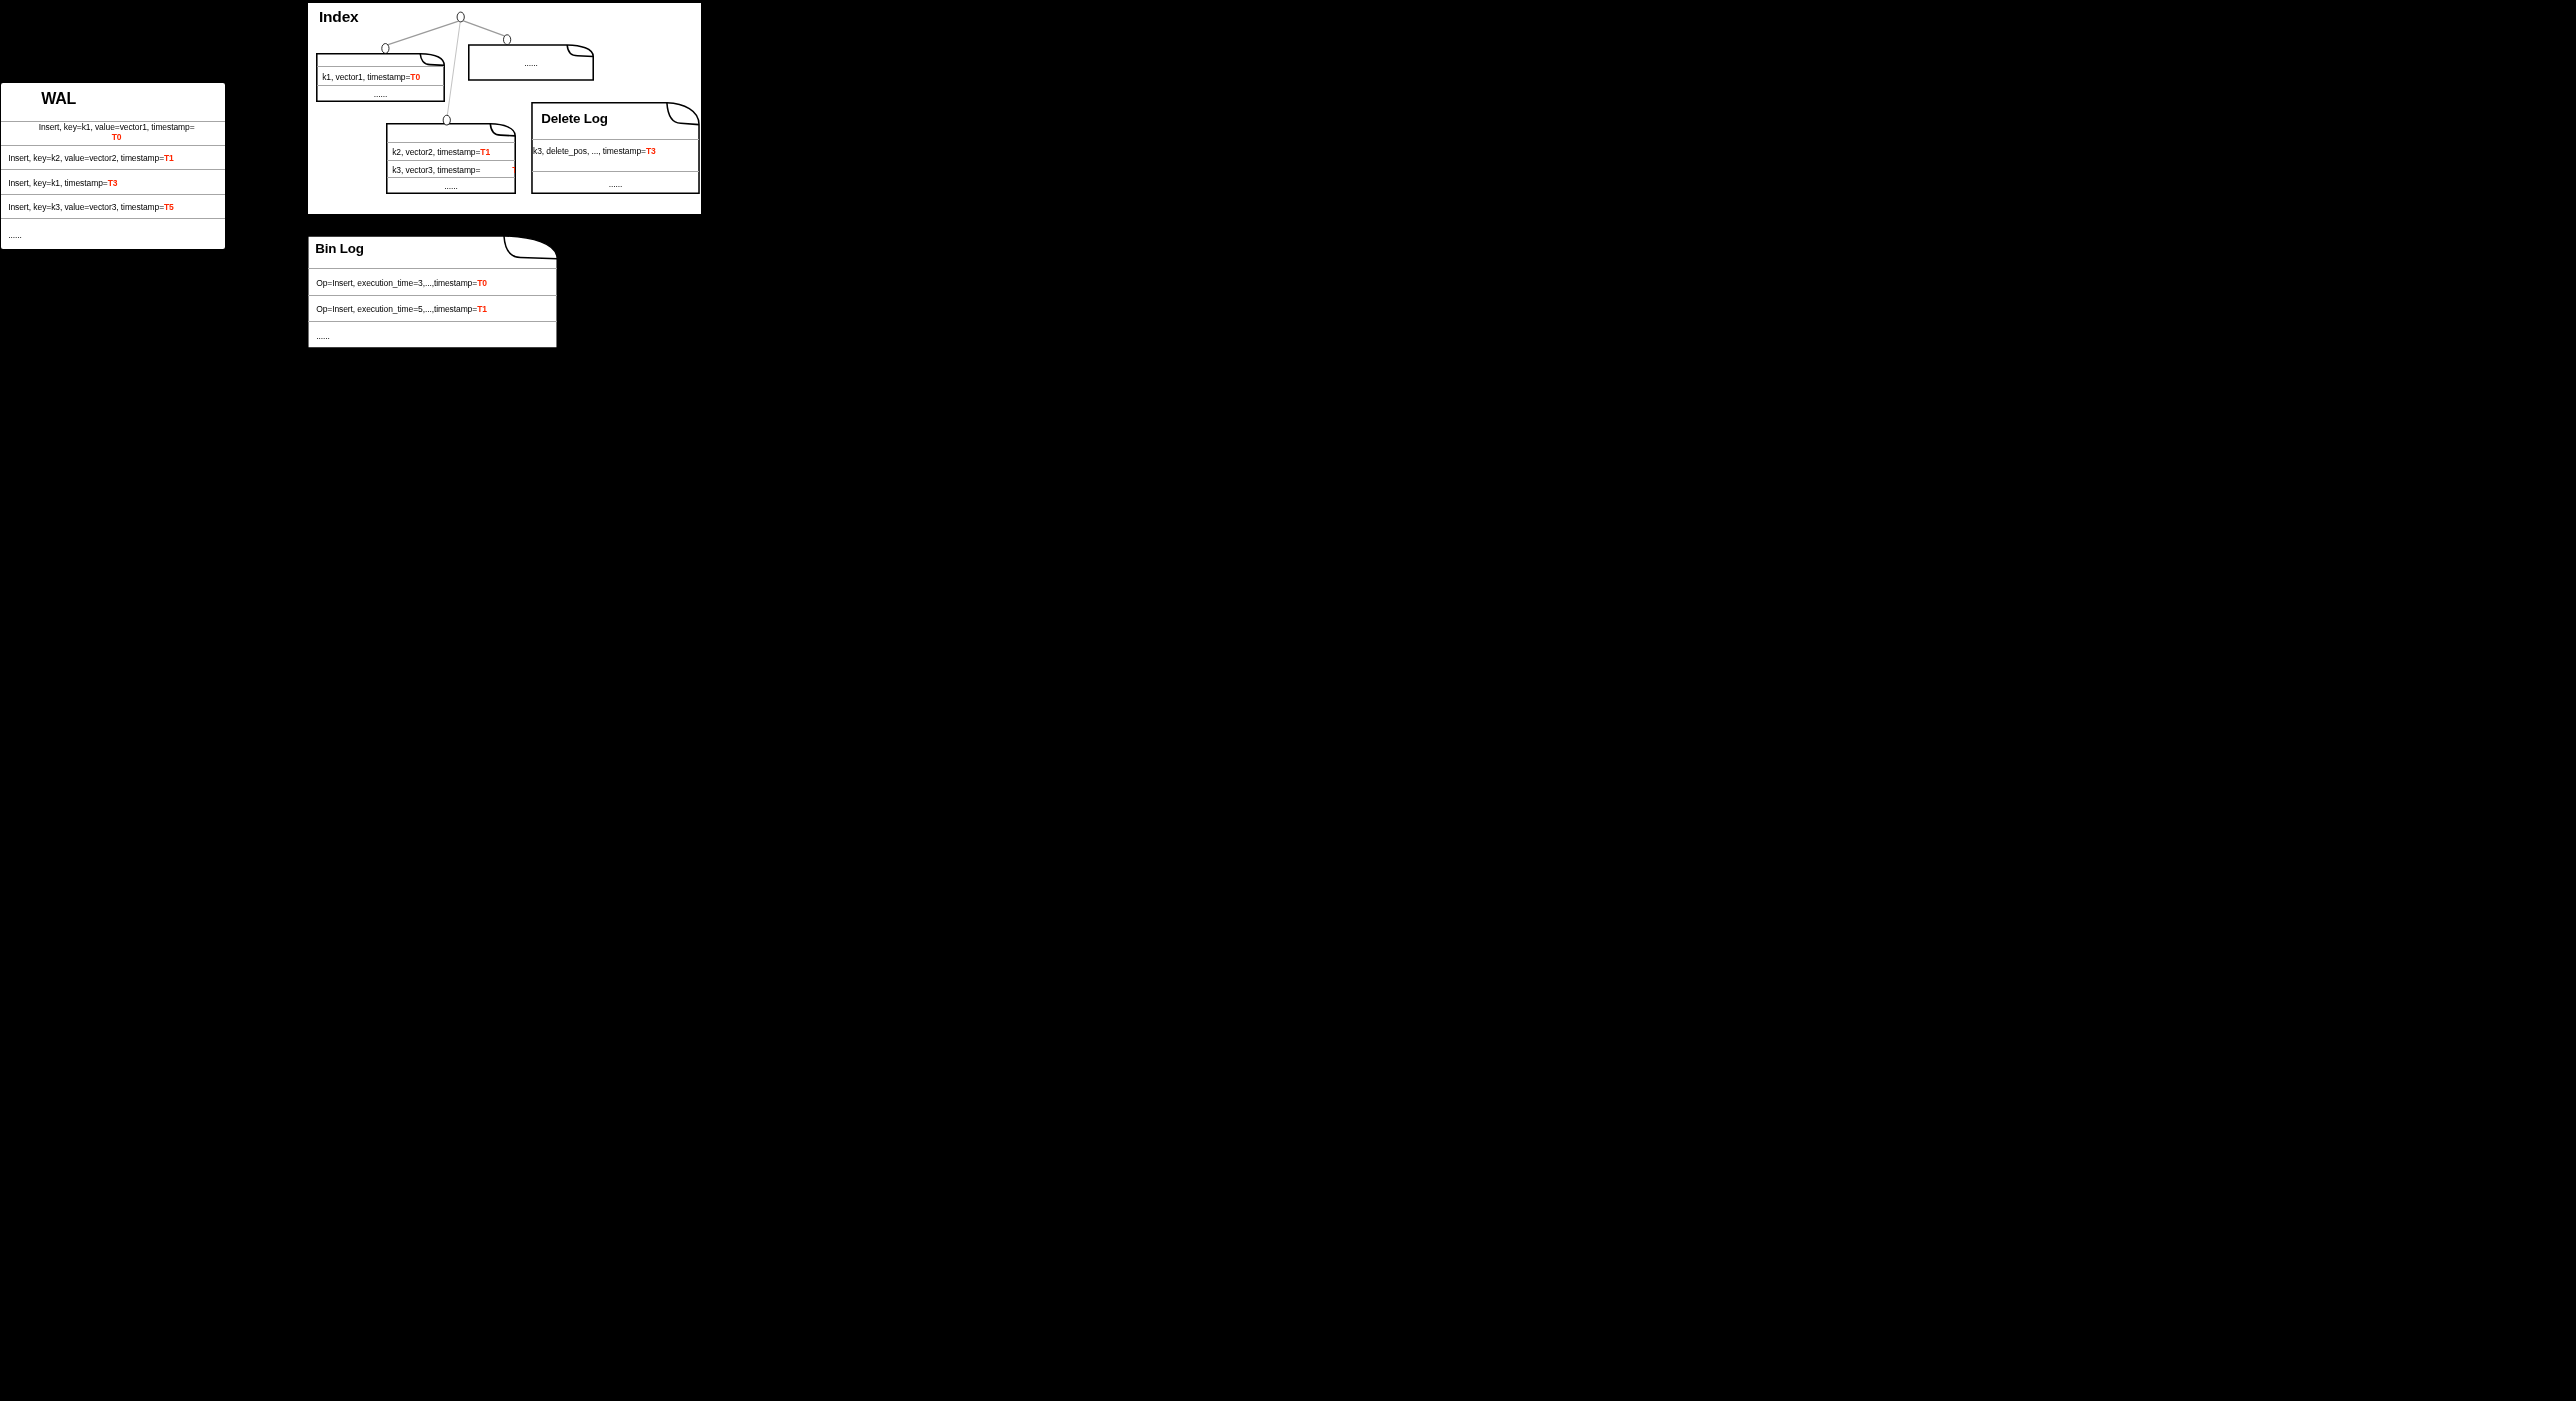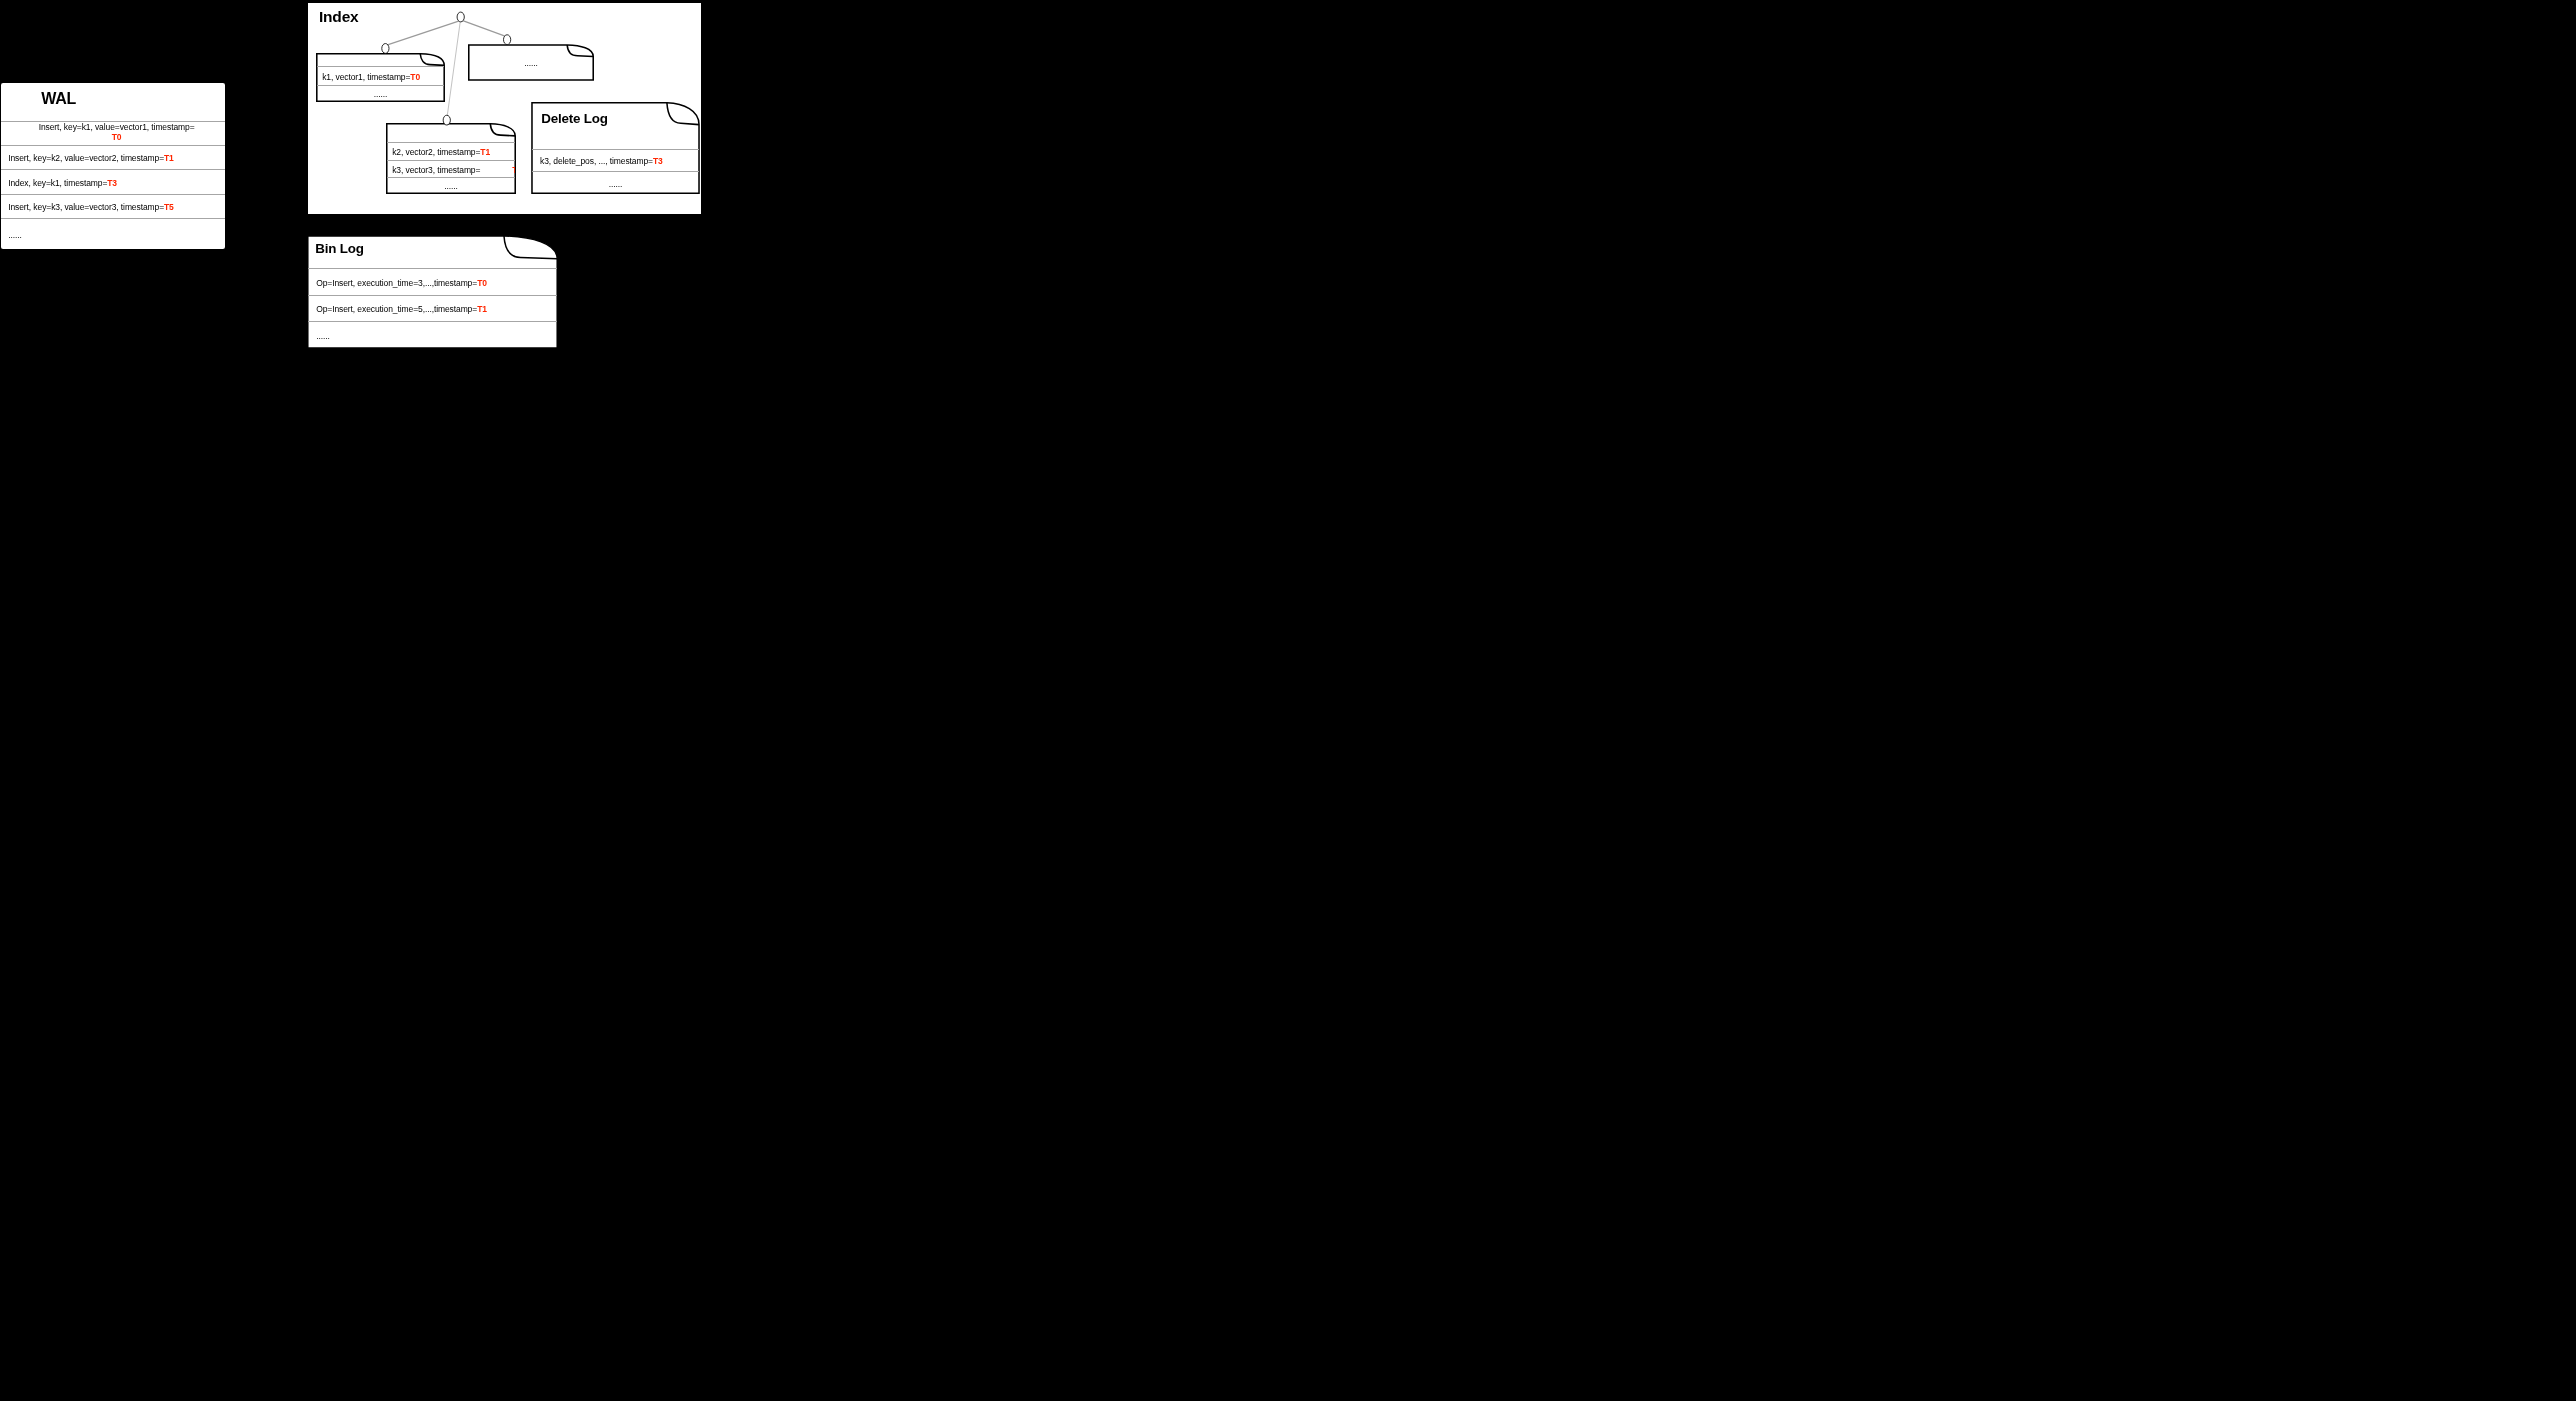--- a/index.html
+++ b/index.html
@@ -55,21 +55,21 @@
     <div class="box-title">WAL</div>
     <div class="row sep" style="top:38px;height:24px;flex-direction:column;">
       <span>Insert, key=k1, value=vector1, timestamp=</span>
         <span class="ts">T0</span>
     </div>
     <div class="row sep" style="top:62px;height:24px;">
       <span>Insert, key=k2, value=vector2, timestamp=</span>
         <span class="ts">T1</span>
     </div>
     <div class="row sep" style="top:86px;height:25px;">
-      <span>Index, key=k1, timestamp=</span>
+      <span>Insert, key=k1, timestamp=</span>
         <span class="ts">T3</span>
     </div>
     <div class="row sep" style="top:111px;height:24px;">
       <span>Insert, key=k3, value=vector3, timestamp=</span>
         <span class="ts">T5</span>
     </div>
     <div class="row sep" style="top:135px;height:31px;">
       <span>......</span>
     </div>
   </div>
@@ -118,21 +118,21 @@
       <span>......</span>
     </div>
   </div>
 
   <div class="doc dlog">
     <svg width="169" height="92" viewBox="0 0 328 179">
       <path d="M1.5,1.5 L264,1.5 C297,3 326.5,16 326.5,44 L326.5,177.5 L1.5,177.5 Z" fill="#fff" stroke="#000" stroke-width="3"></path>
       <path d="M264,1.5 C265.5,24 273,41 291,41.5 L326.5,44" fill="none" stroke="#000" stroke-width="3"></path>
     </svg>
     <div class="box-title">Delete Log</div>
-    <div class="row sep" style="top:47px;height:21.6px;padding-left:8px;">
+    <div class="row sep" style="top:37px;height:21.6px;padding-left:1px;">
       <span>k3, delete_pos, ..., timestamp=</span>
         <span class="ts">T3</span>
     </div>
     <div class="row sep center" style="top:69px;height:23px;">
       <span>......</span>
     </div>
   </div>
 
   <svg class="tree-svg" width="393" height="211" viewBox="0 0 762 409">
     <line x1="294" y1="37" x2="156" y2="83" stroke="#9b9b9b" stroke-width="2.4"></line>

